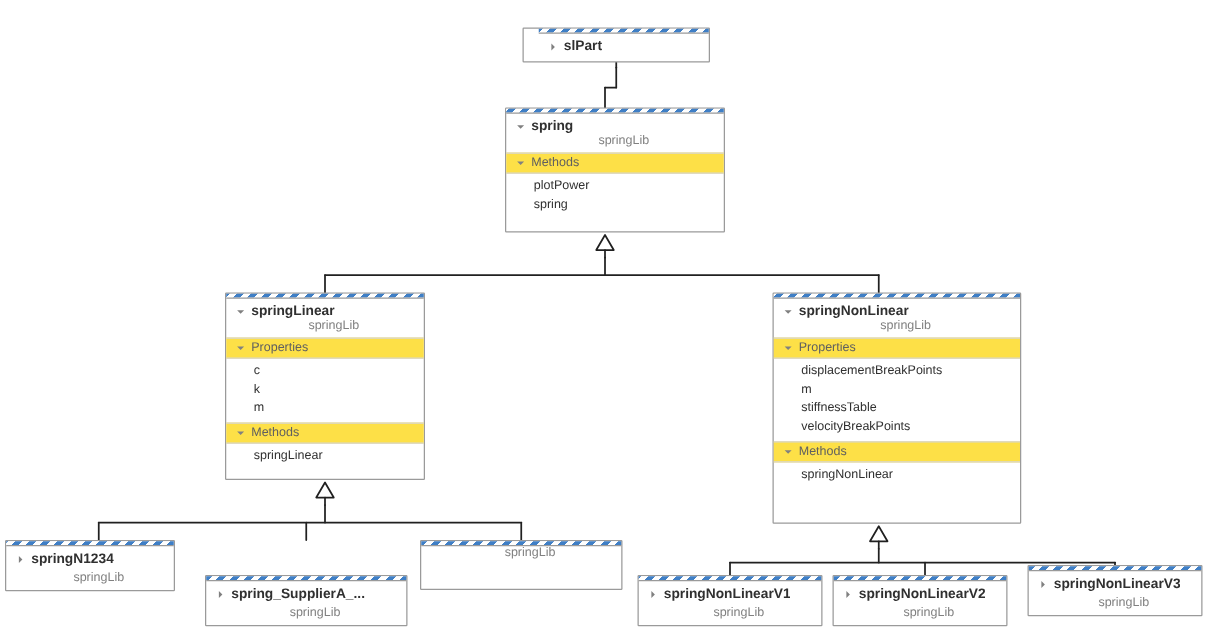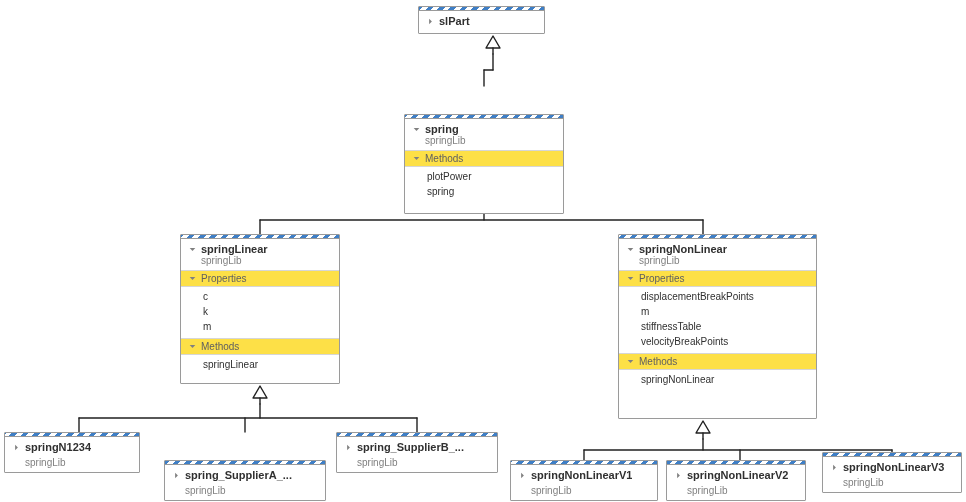--- a/index.html
+++ b/index.html
@@ -64,20 +64,21 @@
     color: #303030;
     white-space: nowrap;
     overflow: hidden;
     text-overflow: ellipsis;
   }
   .subname {
     padding: 0 6px 4px 20px;
     font-size: 10px;
     color: #808080;
     white-space: nowrap;
+    text-align: center;
   }
   .section-header {
     background: #fde047;
     border-top: 1px solid #d6d6d6;
     border-bottom: 1px solid #d6d6d6;
     display: flex;
     align-items: center;
     padding: 2px 6px;
     font-size: 10px;
     color: #606060;
@@ -118,32 +119,32 @@
       <line x1="245" y1="418" x2="245" y2="432" stroke="#202020" stroke-width="1.4" stroke-linecap="round"></line>
       <line x1="417" y1="418" x2="417" y2="432" stroke="#202020" stroke-width="1.4" stroke-linecap="round"></line>
       <polygon points="703,421 696,433 710,433" fill="#ffffff" stroke="#202020" stroke-width="1.4" stroke-linejoin="round"></polygon>
       <line x1="703" y1="433" x2="703" y2="439" stroke="#202020" stroke-width="1.4" stroke-linecap="round"></line>
       <line x1="703" y1="439" x2="703" y2="450" stroke="#202020" stroke-width="1.4" stroke-linecap="round"></line>
       <line x1="584" y1="450" x2="892" y2="450" stroke="#202020" stroke-width="1.4" stroke-linecap="round"></line>
       <line x1="584" y1="450" x2="584" y2="460" stroke="#202020" stroke-width="1.4" stroke-linecap="round"></line>
       <line x1="740" y1="450" x2="740" y2="460" stroke="#202020" stroke-width="1.4" stroke-linecap="round"></line>
       <line x1="892" y1="450" x2="892" y2="460" stroke="#202020" stroke-width="1.4" stroke-linecap="round"></line>
     </svg>
-<div class="class-box" style="left: 418px; top: 6px; width: 127px; min-height: 28px;">
+<div class="class-box" style="left: 418px; top: 22px; width: 150px; min-height: 28px; padding-left: 12px;">
       <div class="hatch-bar"></div>
       <div class="title-row collapsed">
         <span class="caret">
           <svg viewBox="0 0 10 10">
             <path d="M3 1 L7 5 L3 9 Z" fill="#808080"></path>
           </svg>
         </span>
         <span class="class-name">slPart</span>
       </div>
     </div>
-    <div class="class-box" style="left: 404px; top: 86px; width: 160px; min-height: 100px; margin-top: 28px;">
+    <div class="class-box" style="left: 404px; top: 86px; width: 176px; min-height: 100px;">
       <div class="hatch-bar"></div>
       <div class="title-row">
         <span class="caret">
           <svg viewBox="0 0 10 10">
             <path d="M1 3 L5 7 L9 3 Z" fill="#808080"></path>
           </svg>
         </span>
         <span class="class-name">spring</span>
       </div>
       <div class="subname">springLib</div>
@@ -252,28 +253,20 @@
           <svg viewBox="0 0 10 10">
             <path d="M3 1 L7 5 L3 9 Z" fill="#808080"></path>
           </svg>
         </span>
         <span class="class-name">spring_SupplierA_...</span>
       </div>
       <div class="subname">springLib</div>
     </div>
     <div class="class-box" style="left: 336px; top: 432px; width: 162px; min-height: 40px;">
       <div class="hatch-bar"></div>
-      <div class="title-row collapsed">
-        <span class="caret">
-          <svg viewBox="0 0 10 10">
-            <path d="M3 1 L7 5 L3 9 Z" fill="#808080"></path>
-          </svg>
-        </span>
-        <span class="class-name">spring_SupplierB_...</span>
-      </div>
       <div class="subname">springLib</div>
     </div>
     <div class="class-box" style="left: 510px; top: 460px; width: 148px; min-height: 40px;">
       <div class="hatch-bar"></div>
       <div class="title-row collapsed">
         <span class="caret">
           <svg viewBox="0 0 10 10">
             <path d="M3 1 L7 5 L3 9 Z" fill="#808080"></path>
           </svg>
         </span>

